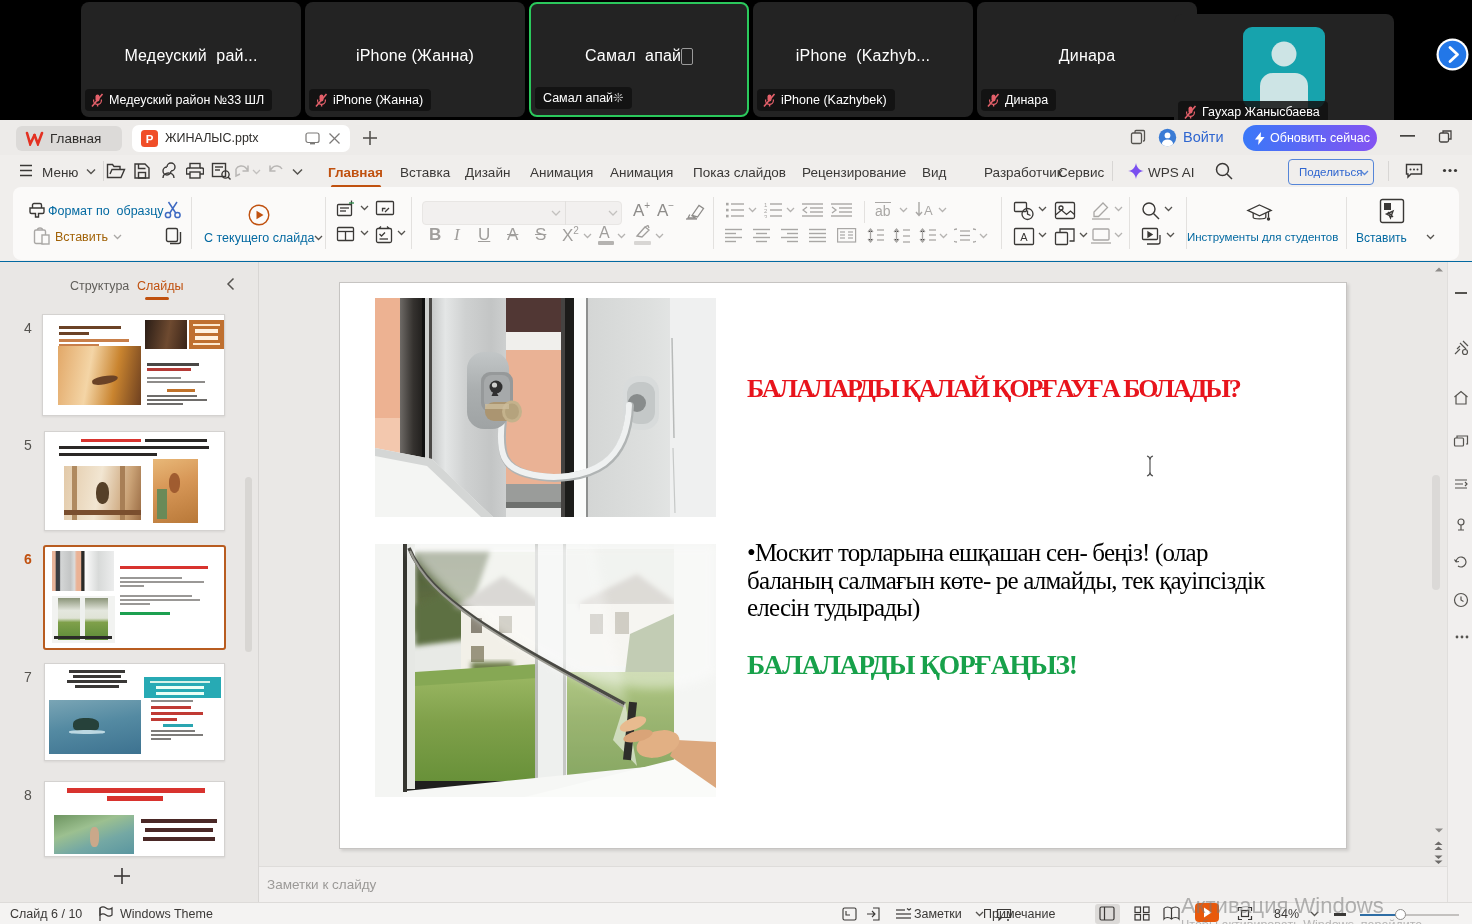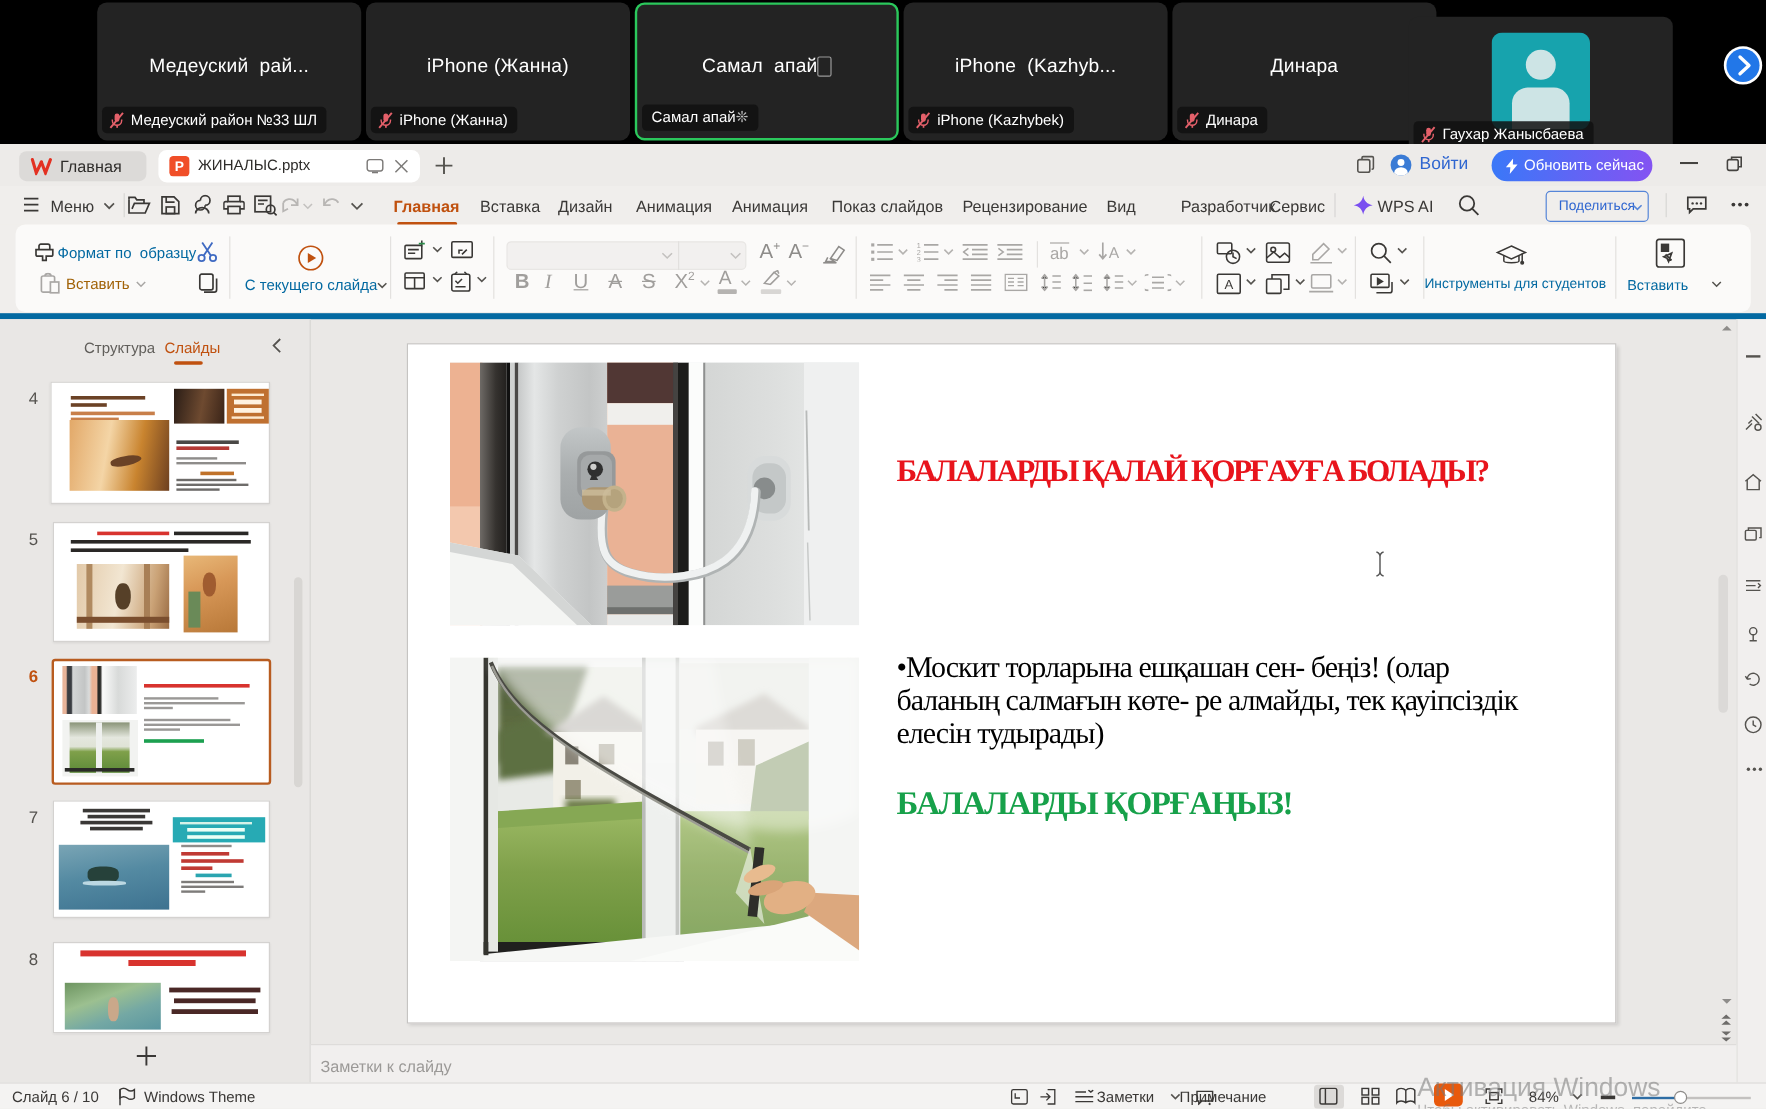--- a/index.html
+++ b/index.html
@@ -23,21 +23,21 @@
 #menurow { position:absolute; left:0; top:155px; width:1472px; height:32px; background:#f0eeec; font-size:13.5px; color:#3a3836; }
 .mitem { position:absolute; top:10px; }
 
 
 #ribbon { position:absolute; left:13px; top:187px; width:1446px; height:73px; background:#fbfaf9; border-radius:8px; }
 .rsep { position:absolute; top:10px; height:52px; width:1px; background:#e3e1df; }
 .rlabel { position:absolute; font-size:13px; color:#0369a1; }
 .rgray { color:#a16207; }
 
 
-#workspace { position:absolute; left:0; top:261px; width:1472px; height:641px; background:#eae8e6; border-top:5px solid #0369a1; }
+#workspace { position:absolute; left:0; top:261px; width:1472px; height:641px; background:#eae8e6; border-top:1px solid #0369a1; }
 #panel { position:absolute; left:0; top:0; width:259px; height:640px; background:#e9e7e5; border-right:1px solid #d8d6d4; }
 #slide { position:absolute; left:339px; top:20px; width:1008px; height:567px; background:#fff; border:1px solid #c6c4c2; box-shadow:2px 2px 3px rgba(0,0,0,.12); }
 
 .thumb { position:absolute; left:44px; width:181px; background:#fff; border:1px solid #d4d2d0; box-shadow:0 1px 2px rgba(0,0,0,.08); }
 .tnum { position:absolute; left:24px; font-size:14px; color:#55534f; }
 
 
 #notesbar { position:absolute; left:259px; top:604px; width:1188px; height:36px; background:#f1efee; border-top:1px solid #dedcda; }
 #statusbar { position:absolute; left:0; top:902px; width:1472px; height:22px; background:#f4f3f2; border-top:1px solid #dddbd9; font-size:12.5px; color:#3a3836; }
 

